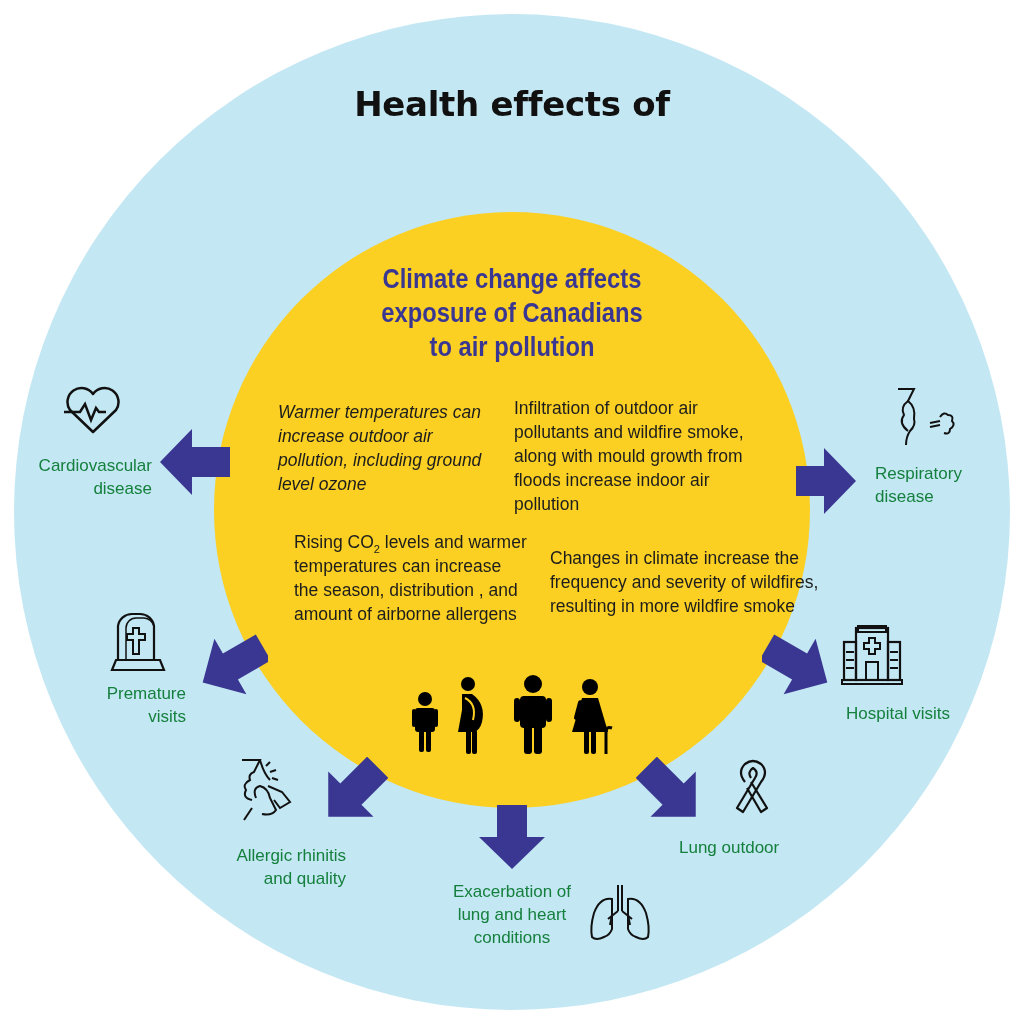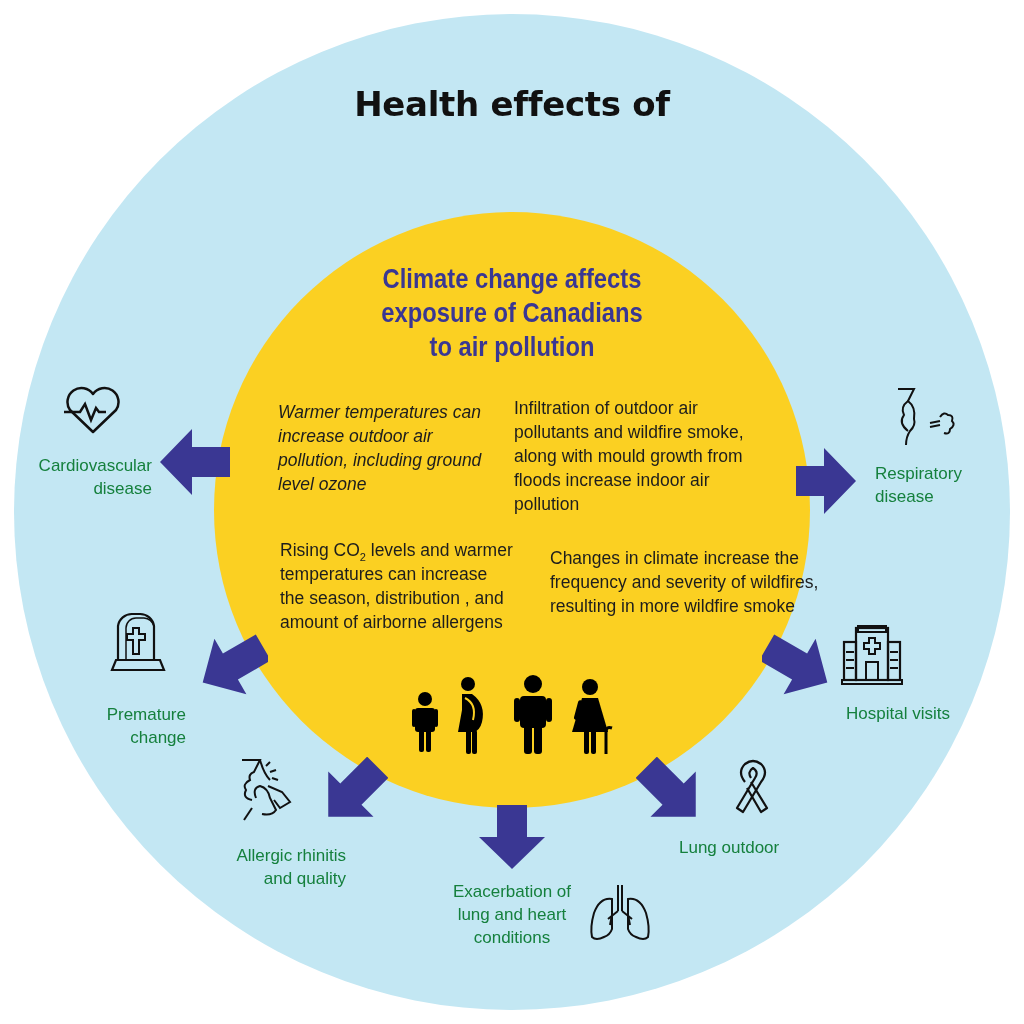--- a/index.html
+++ b/index.html
@@ -4,21 +4,21 @@
 <style>
   html, body { margin: 0; padding: 0; background: #ffffff; }
   body { width: 1024px; height: 1024px; position: relative; overflow: hidden; font-family: "Liberation Sans", sans-serif; }
   .outer-circle { position: absolute; left: 14px; top: 14px; width: 996px; height: 996px; border-radius: 50%; background: #c3e7f3; }
   .inner-circle { position: absolute; left: 214px; top: 212px; width: 596px; height: 596px; border-radius: 50%; background: #fbd022; }
   .main-title { position: absolute; left: 312px; top: 84px; width: 400px; text-align: center; font-family: "DejaVu Sans", sans-serif; font-size: 34px; line-height: 41px; color: #111111; font-weight: 600; letter-spacing: -0.3px; }
   .center-title { position: absolute; left: 330px; top: 262px; width: 364px; text-align: center; font-family: "Liberation Sans", sans-serif; font-weight: 700; font-size: 27px; line-height: 34px; color: #3a3793; transform: scaleX(0.88); transform-origin: center; }
   .blurb { position: absolute; font-family: "Liberation Sans", sans-serif; font-size: 17.5px; line-height: 24px; color: #1d1d1d; }
   .blurb sub { font-size: 11px; line-height: 0; }
   .b1 { left: 278px; top: 400px; width: 225px; font-style: italic; }
-  .b2 { left: 280px; top: 530px; width: 235px; margin-top: 8px; }
+  .b2 { left: 294px; top: 530px; width: 235px; }
   .b3 { left: 514px; top: 396px; width: 260px; }
   .b4 { left: 514px; top: 546px; width: 270px; margin-left: 36px; }
   .people { position: absolute; left: 410px; top: 672px; width: 210px; height: 84px; }
   .arrow { position: absolute; width: 90px; height: 90px; }
   .arrow svg { width: 100%; height: 100%; display: block; }
   .icon { position: absolute; }
   .icon svg { display: block; }
   .label { position: absolute; font-family: "Liberation Sans", sans-serif; font-size: 17px; line-height: 23px; color: #15803d; }
   .right { text-align: right; }
   .center { text-align: center; }
@@ -191,23 +191,23 @@
 </div>
 
 <div class="label right" style="left:18px; top:454px; width:134px;">
   <div>Cardiovascular</div>
   <div>disease</div>
 </div>
 <div class="label" style="left:875px; top:462px; width:120px;">
   <div>Respiratory</div>
   <div>disease</div>
 </div>
-<div class="label right" style="left:70px; top:682px; width:116px;margin-top:21px;">
+<div class="label right" style="left:70px; top:682px; width:116px;">
   <div>Premature</div>
-  <div>change</div>
+  <div>visits</div>
 </div>
 <div class="label" style="left:806px; top:702px; width:140px;margin-left:40px;">
   <div>Hospital visits</div>
 </div>
 <div class="label right" style="left:200px; top:836px; width:146px;margin-top:8px;">
   <div>Allergic rhinitis</div>
   <div>and quality</div>
 </div>
 <div class="label center" style="left:432px; top:880px; width:160px;text-align:center;">
   <div>Exacerbation of</div>

